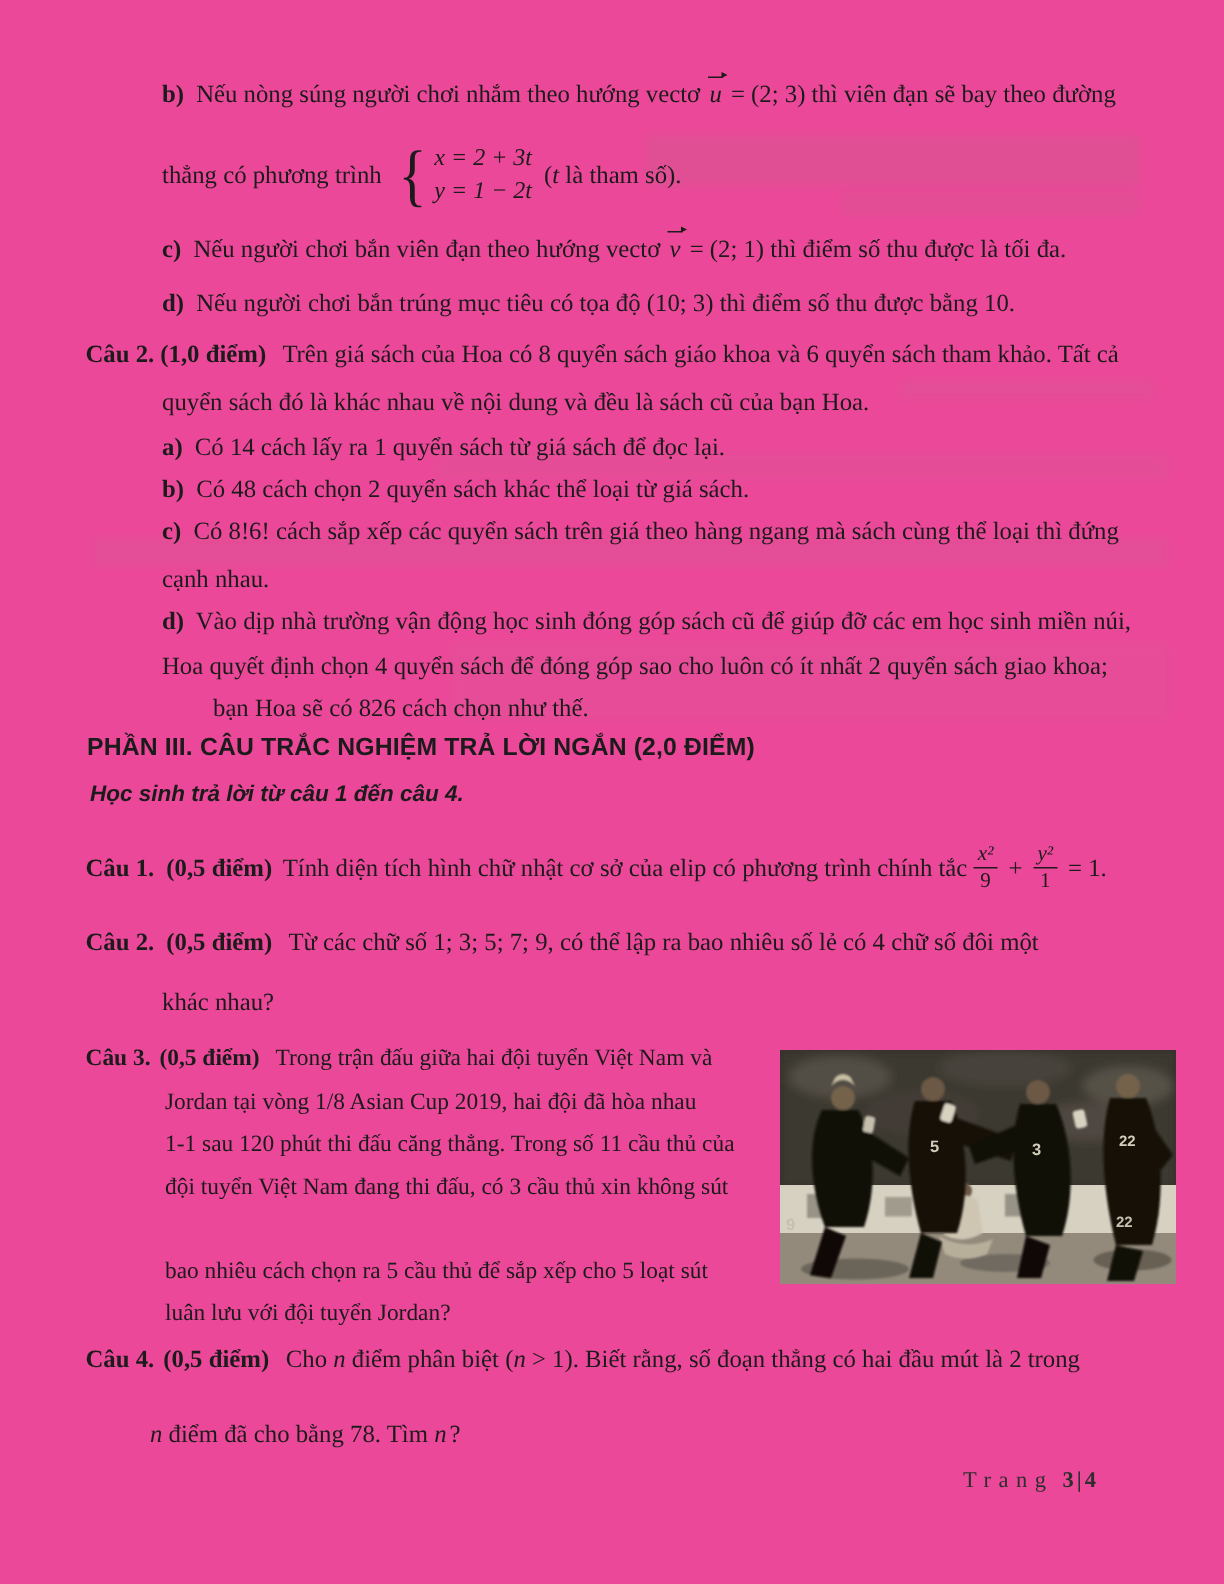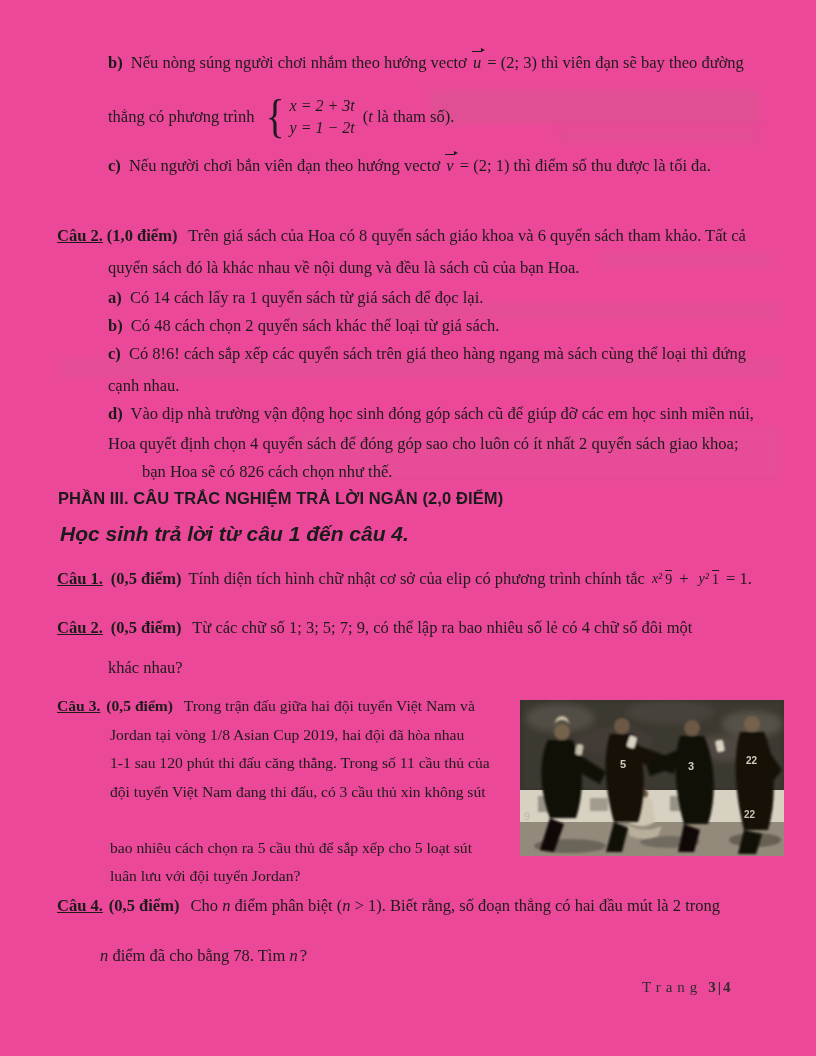--- a/index.html
+++ b/index.html
@@ -7,41 +7,41 @@
     position:relative;
     width:816px;height:1056px;
     background:#ec4899;
     font-family:"Liberation Serif","DejaVu Serif",serif;
     font-size:16.5px;
     color:#1b1b1b;
     overflow:hidden;
   }
   .ln{position:absolute;white-space:nowrap;line-height:1.25;}
   .it{font-style:italic;}
-  .lbl{font-weight:bold;margin-right:7px;text-decoration:underline;}
+  .lbl{font-weight:bold;margin-right:7px;}
   .pts{font-weight:bold;margin-right:7px;}
   .mk{font-weight:bold;margin-right:4px;}
   
   .vec{font-style:italic;position:relative;display:inline-block;padding:1px 2px 0 2px;}
   .vec::before{content:"";position:absolute;left:1px;right:1px;top:-1px;border-top:1.3px solid #1b1b1b;}
   .vec::after{content:"";position:absolute;right:-2px;top:-3.6px;width:0;height:0;
     border-left:4px solid #1b1b1b;border-top:2.6px solid transparent;border-bottom:2.6px solid transparent;}
   
   .eqrow{display:flex;align-items:center;}
   .sys{display:inline-flex;align-items:center;margin:0 8px 0 10px;}
   .brace{font-size:46px;font-weight:400;line-height:0.9;transform:scaleX(0.85);margin-right:3px;}
   .eqs{display:inline-flex;flex-direction:column;font-style:italic;font-size:16px;line-height:22px;}
   
   .mathrow{display:flex;align-items:center;}
-  .frac{display:inline-flex;flex-direction:row;align-items:center;font-size:14px;line-height:1.15;margin:0 4px;font-style:italic;}
+  .frac{display:inline-flex;flex-direction:column;align-items:center;font-size:14px;line-height:1.15;margin:0 4px;font-style:italic;}
   .frac .den{border-top:1.2px solid #1b1b1b;align-self:stretch;text-align:center;padding-top:1px;font-style:normal;}
   .frac .num{padding:0 3px;}
   .op{margin:0 3px;}
   .h3{font-family:"Liberation Sans","DejaVu Sans",sans-serif;font-weight:700;font-size:16.5px;letter-spacing:0.1px;}
-  .sub3{font-family:"Liberation Sans","DejaVu Sans",sans-serif;font-weight:700;font-style:italic;font-size:21px;}
+  .sub3{font-family:"Liberation Sans","DejaVu Sans",sans-serif;font-weight:700;font-style:italic;font-size:15px;}
   .q3line{font-size:15.6px;}
   .footer{font-size:15px;color:#2e2e2e;letter-spacing:5px;}
   .footer .pg{font-weight:bold;letter-spacing:2px;margin-left:6px;}
   .photo{position:absolute;left:520px;top:700px;width:264px;height:156px;filter:contrast(1.05) brightness(0.98);}
   .photo svg{display:block;}
   
   .ghost{position:absolute;border-radius:4px;filter:blur(3px);pointer-events:none;}
 </style>
 </head>
 <body>
@@ -76,20 +76,24 @@
   </div>
 
   <div class="ln" style="left:108px;top:155px;">
     <span class="mk">c)</span>
     <span>Nếu người chơi bắn viên đạn theo hướng vectơ</span>
     <span class="vec">v</span>
     <span>= (2; 1)</span>
     <span>thì điểm số thu được là tối đa.</span>
   </div>
 
+  <div class="ln" style="left:108px;top:192px;">
+    <span class="mk">d)</span>
+    <span>Nếu người chơi bắn trúng mục tiêu có tọa độ (10; 3) thì điểm số thu được bằng 10.</span>
+  </div>
 
   <div class="ln" style="left:57px;top:226px;">
     <span class="lbl" style="margin-right:4px;">Câu 2.</span><span class="pts">(1,0 điểm)</span>
     <span>Trên giá sách của Hoa có 8 quyển sách giáo khoa và 6 quyển sách tham khảo. Tất cả</span>
   </div>
   <div class="ln" style="left:108px;top:258px;">
     <span>quyển sách đó là khác nhau về nội dung và đều là sách cũ của bạn Hoa.</span>
   </div>
   <div class="ln" style="left:108px;top:288px;">
     <span class="mk">a)</span>

